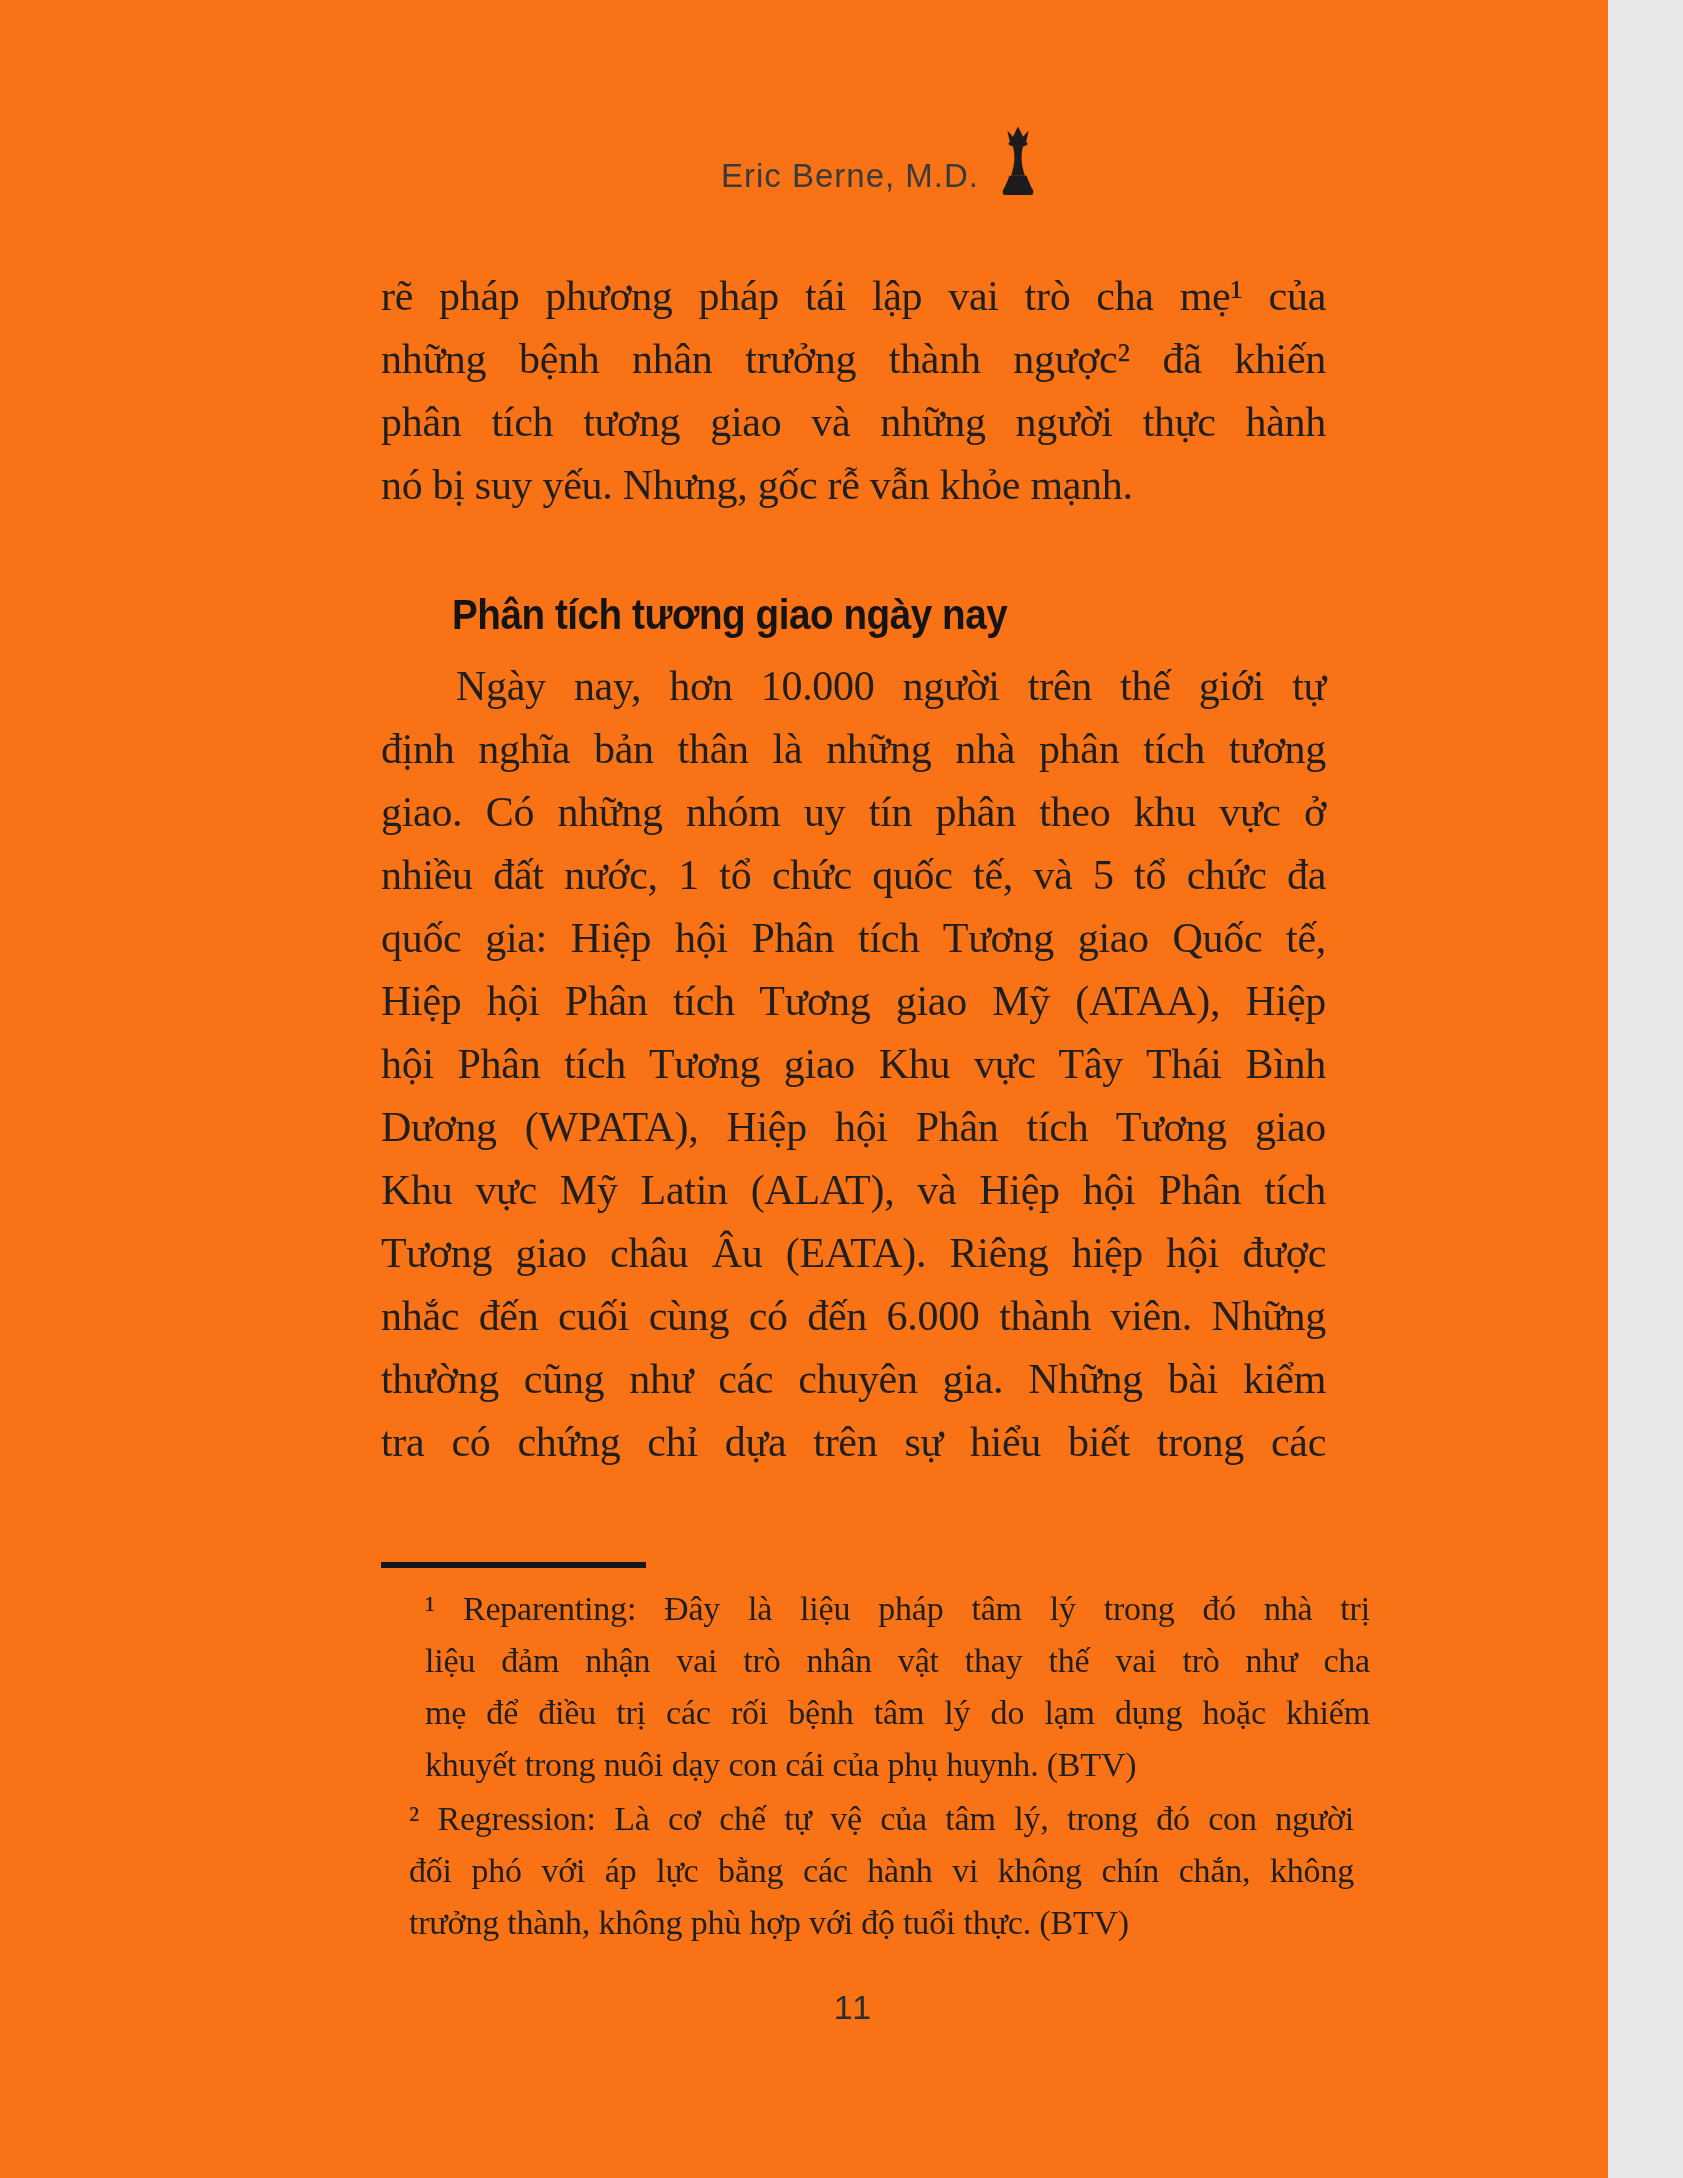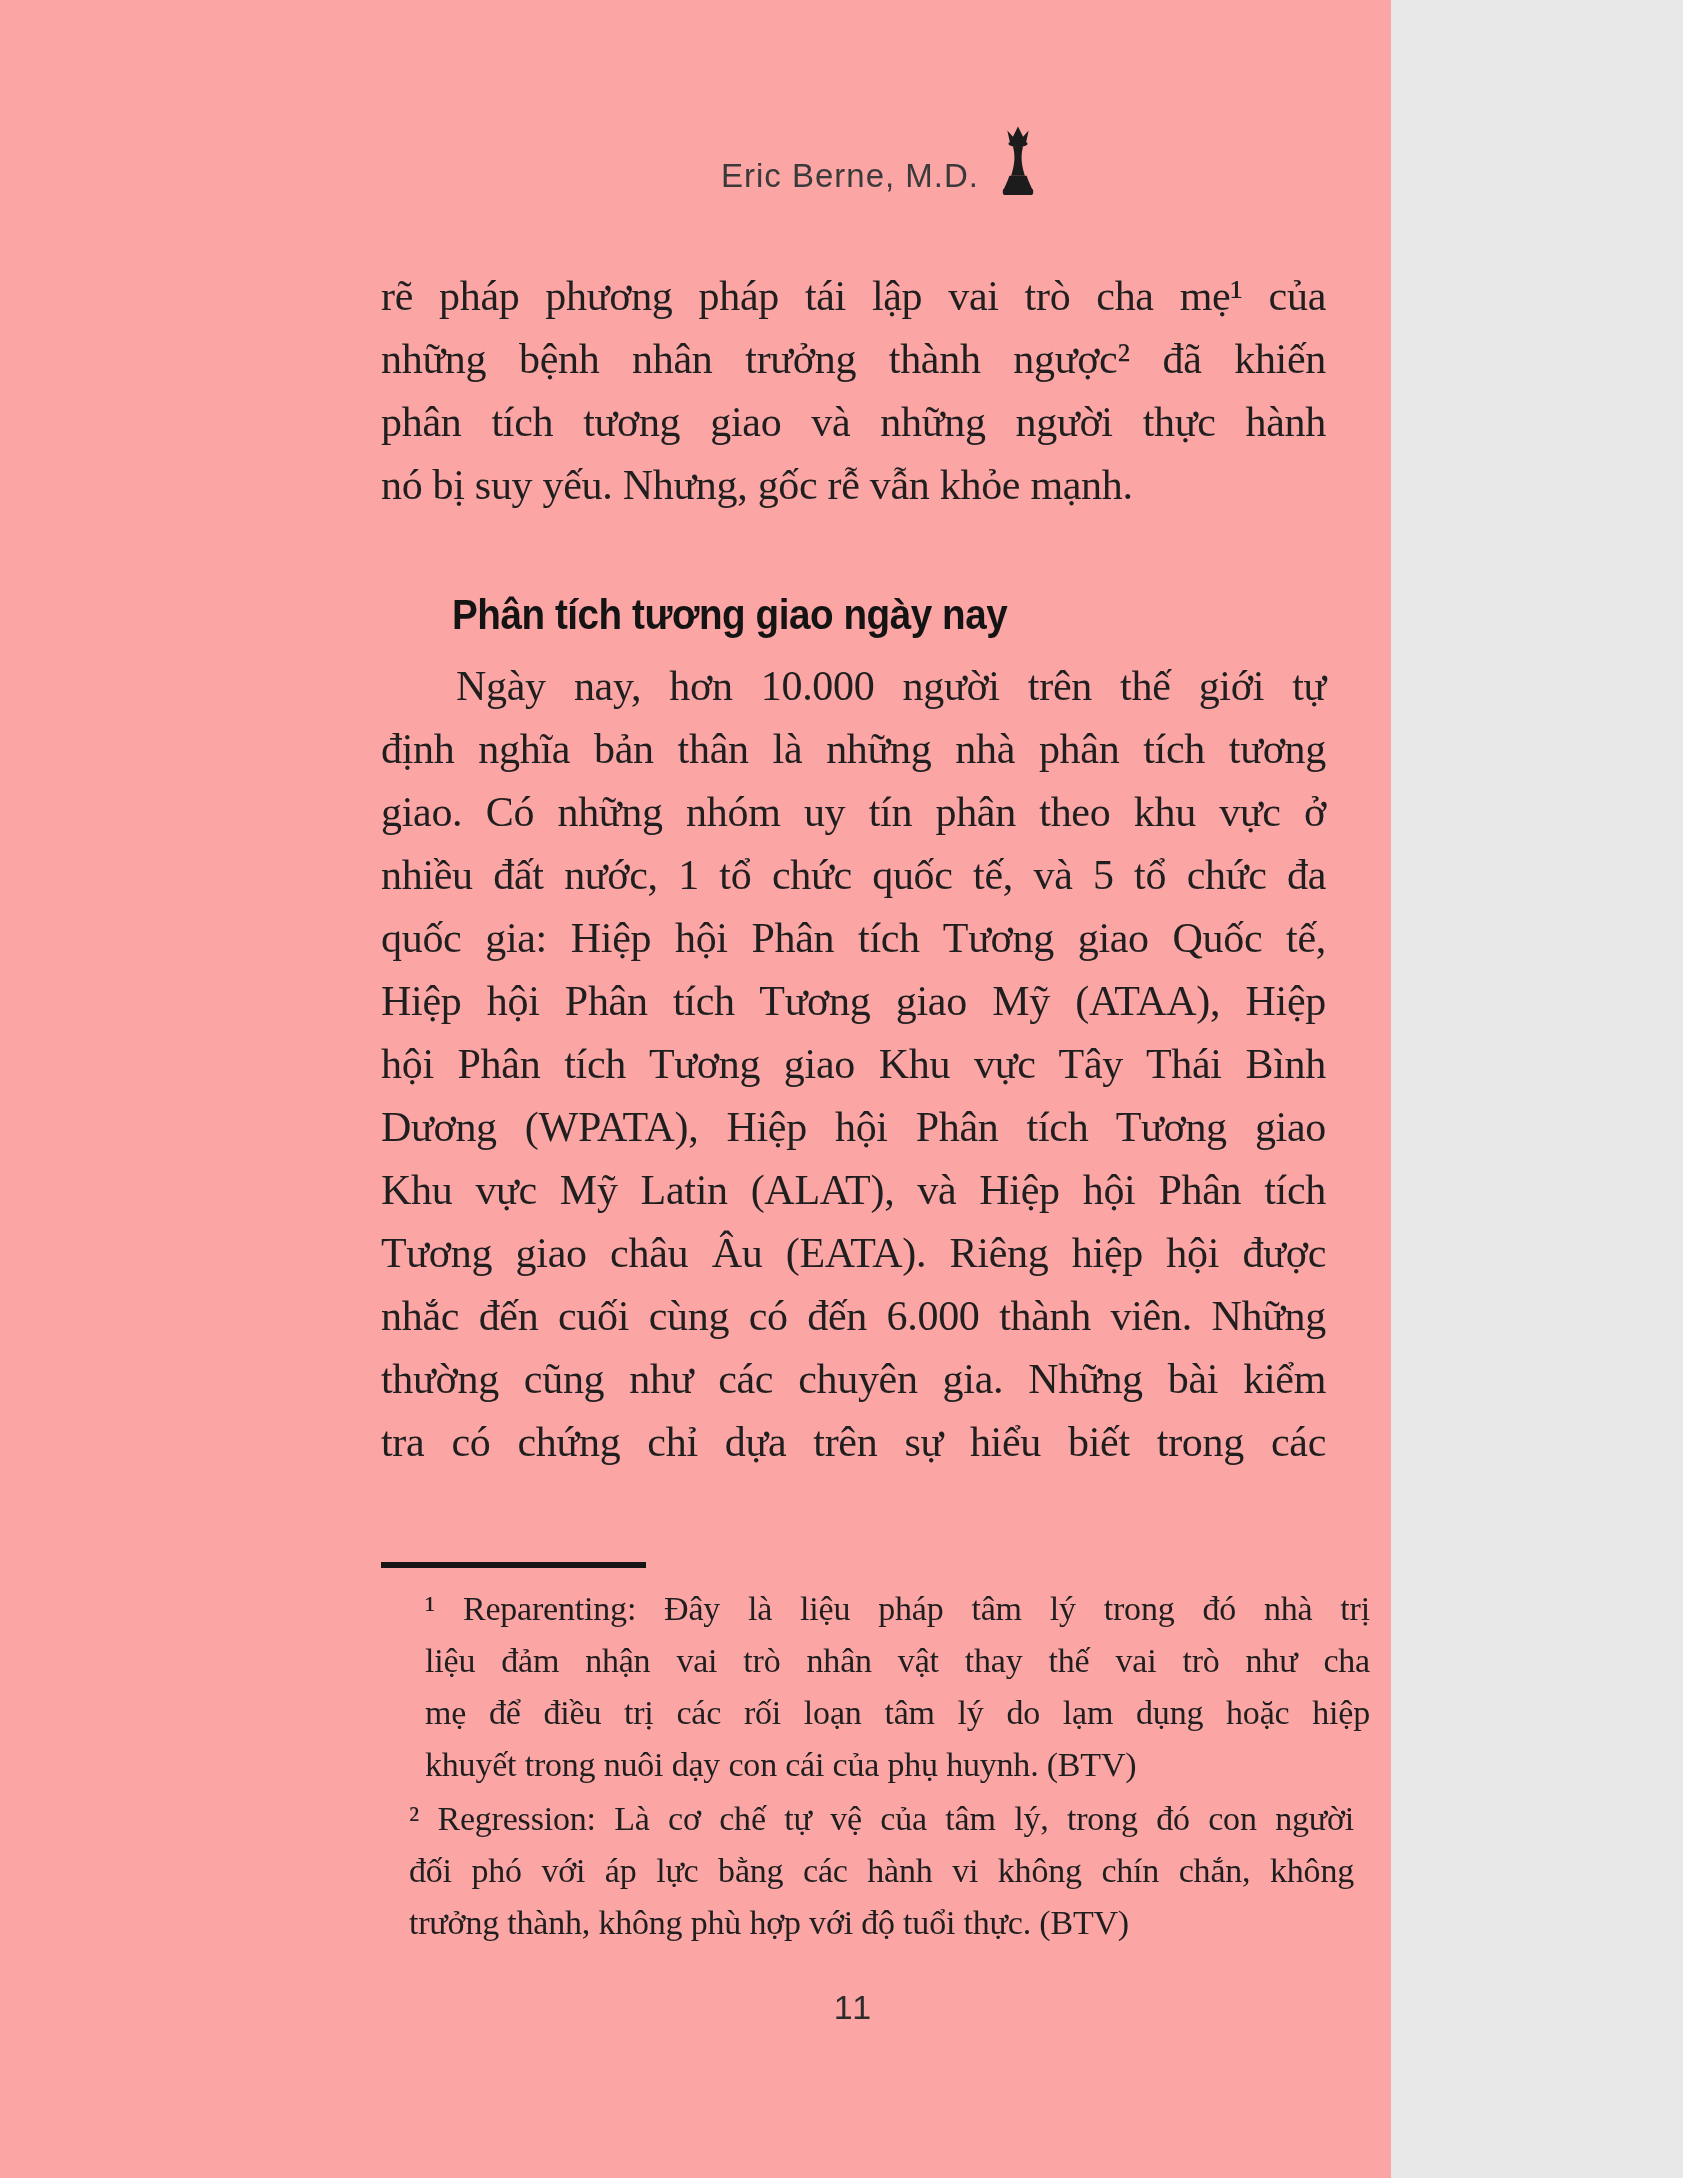--- a/index.html
+++ b/index.html
@@ -1,19 +1,19 @@
 <!DOCTYPE html>
 <html lang="vi"><head>
 <meta charset="utf-8">
 <style>
   html,body { margin:0; padding:0; background:#e8e8e8; }
   .page {
     position:relative;
-    width:1391px; height:2178px;
-    background:#fca5a5;
+    width:1608px; height:2178px;
+    background:#f97316;
     color:#1f1f1f;
     overflow:hidden;
     font-family:"Liberation Serif","DejaVu Serif",serif;
   }
 
   
   .header {
     position:absolute; left:381px; top:125px; width:945px;
     box-sizing:border-box; padding-left:55px;
     display:flex; justify-content:center; align-items:flex-end; gap:16px;
@@ -106,21 +106,21 @@
       <div class="line">nhắc đến cuối cùng có đến 6.000 thành viên. Những</div>
       <div class="line">thường cũng như các chuyên gia. Những bài kiểm</div>
       <div class="line">tra có chứng chỉ dựa trên sự hiểu biết trong các</div>
     </div>
 
   <div class="fn-rule"></div>
 
   <div class="col fntext footnote-1 end-left" style="position:absolute;">
       <div class="line">¹ Reparenting: Đây là liệu pháp tâm lý trong đó nhà trị</div>
       <div class="line">liệu đảm nhận vai trò nhân vật thay thế vai trò như cha</div>
-      <div class="line">mẹ để điều trị các rối loạn tâm lý do lạm dụng hoặc hiệp</div>
+      <div class="line">mẹ để điều trị các rối bệnh tâm lý do lạm dụng hoặc khiếm</div>
       <div class="line">khuyết trong nuôi dạy con cái của phụ huynh. (BTV)</div>
     </div>
 
   <div class="col fntext footnote-2 end-left" style="position:absolute;margin-left:28px;">
       <div class="line">² Regression: Là cơ chế tự vệ của tâm lý, trong đó con người</div>
       <div class="line">đối phó với áp lực bằng các hành vi không chín chắn, không</div>
       <div class="line">trưởng thành, không phù hợp với độ tuổi thực. (BTV)</div>
     </div>
 
   <div class="page-number">11</div>

